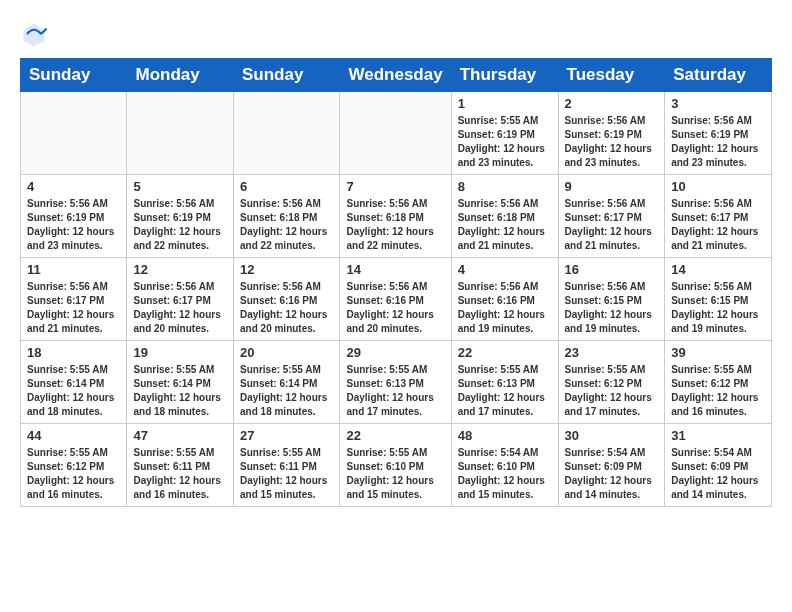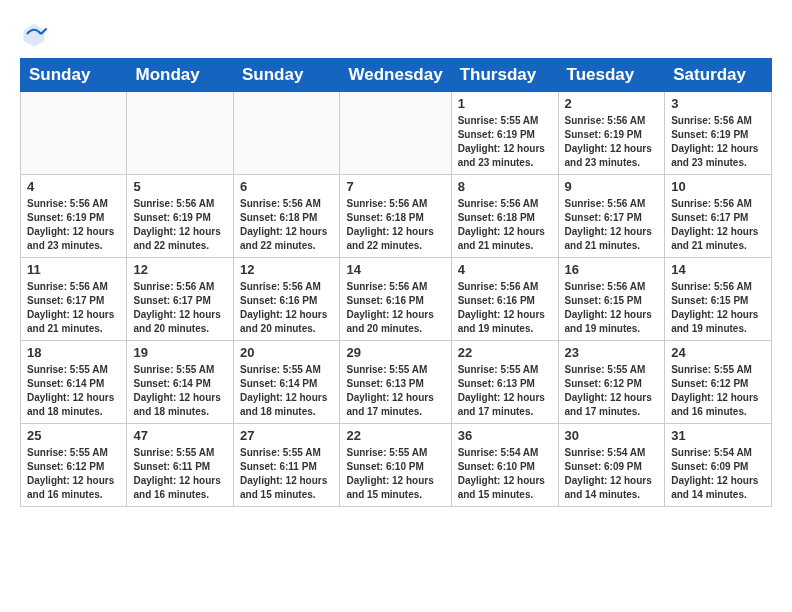--- a/index.html
+++ b/index.html
@@ -283,30 +283,30 @@
 and 17 minutes.</div>
         </td>
         <td>
           <span class="day-number">23</span>
           <div class="day-info" style="white-space: pre-line;">Sunrise: 5:55 AM
 Sunset: 6:12 PM
 Daylight: 12 hours
 and 17 minutes.</div>
         </td>
         <td>
-          <span class="day-number">24</span>
+          <span class="day-number">39</span>
           <div class="day-info" style="white-space: pre-line;">Sunrise: 5:55 AM
 Sunset: 6:12 PM
 Daylight: 12 hours
 and 16 minutes.</div>
         </td>
       </tr>
       <tr>
         <td>
-          <span class="day-number">25</span>
+          <span class="day-number">44</span>
           <div class="day-info" style="white-space: pre-line;">Sunrise: 5:55 AM
 Sunset: 6:12 PM
 Daylight: 12 hours
 and 16 minutes.</div>
         </td>
         <td>
           <span class="day-number">47</span>
           <div class="day-info" style="white-space: pre-line;">Sunrise: 5:55 AM
 Sunset: 6:11 PM
 Daylight: 12 hours
@@ -320,21 +320,21 @@
 and 15 minutes.</div>
         </td>
         <td>
           <span class="day-number">22</span>
           <div class="day-info" style="white-space: pre-line;">Sunrise: 5:55 AM
 Sunset: 6:10 PM
 Daylight: 12 hours
 and 15 minutes.</div>
         </td>
         <td>
-          <span class="day-number">36</span>
+          <span class="day-number">48</span>
           <div class="day-info" style="white-space: pre-line;">Sunrise: 5:54 AM
 Sunset: 6:10 PM
 Daylight: 12 hours
 and 15 minutes.</div>
         </td>
         <td>
           <span class="day-number">30</span>
           <div class="day-info" style="white-space: pre-line;">Sunrise: 5:54 AM
 Sunset: 6:09 PM
 Daylight: 12 hours

